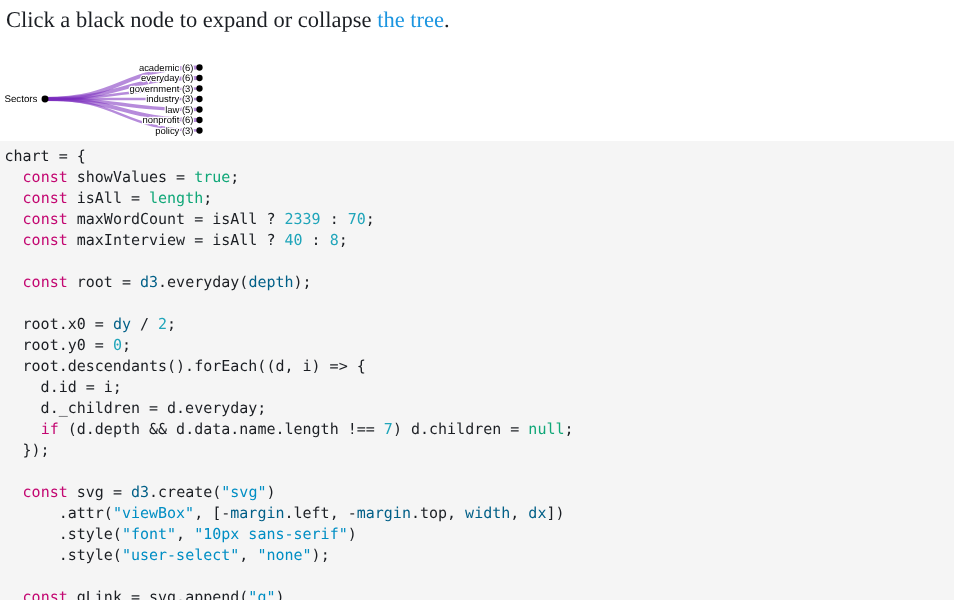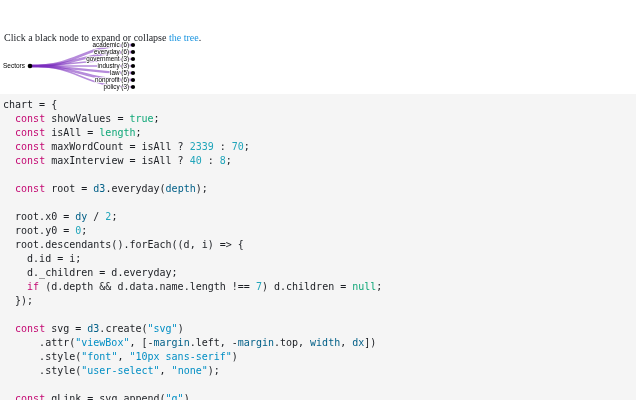--- a/index.html
+++ b/index.html
@@ -6,25 +6,24 @@
   body{
     position:relative;
     width:640px;height:400px;
     overflow:hidden;
     background:#ffffff;
     font-family:"Liberation Serif", serif;
   }
   .prose{
     position:absolute;
     top:6px;left:4px;
-    font-size:10px;
+    font-size:15px;
     line-height:16px;
     color:#1b1e23;
     white-space:nowrap;
-    margin-top:24px;
   }
   .prose a{
     color:#1b95e0;
     text-decoration:none;
     cursor:pointer;
   }
   .tree-wrap{
     position:absolute;
     top:35px;left:0;
     width:150px;height:60px;

